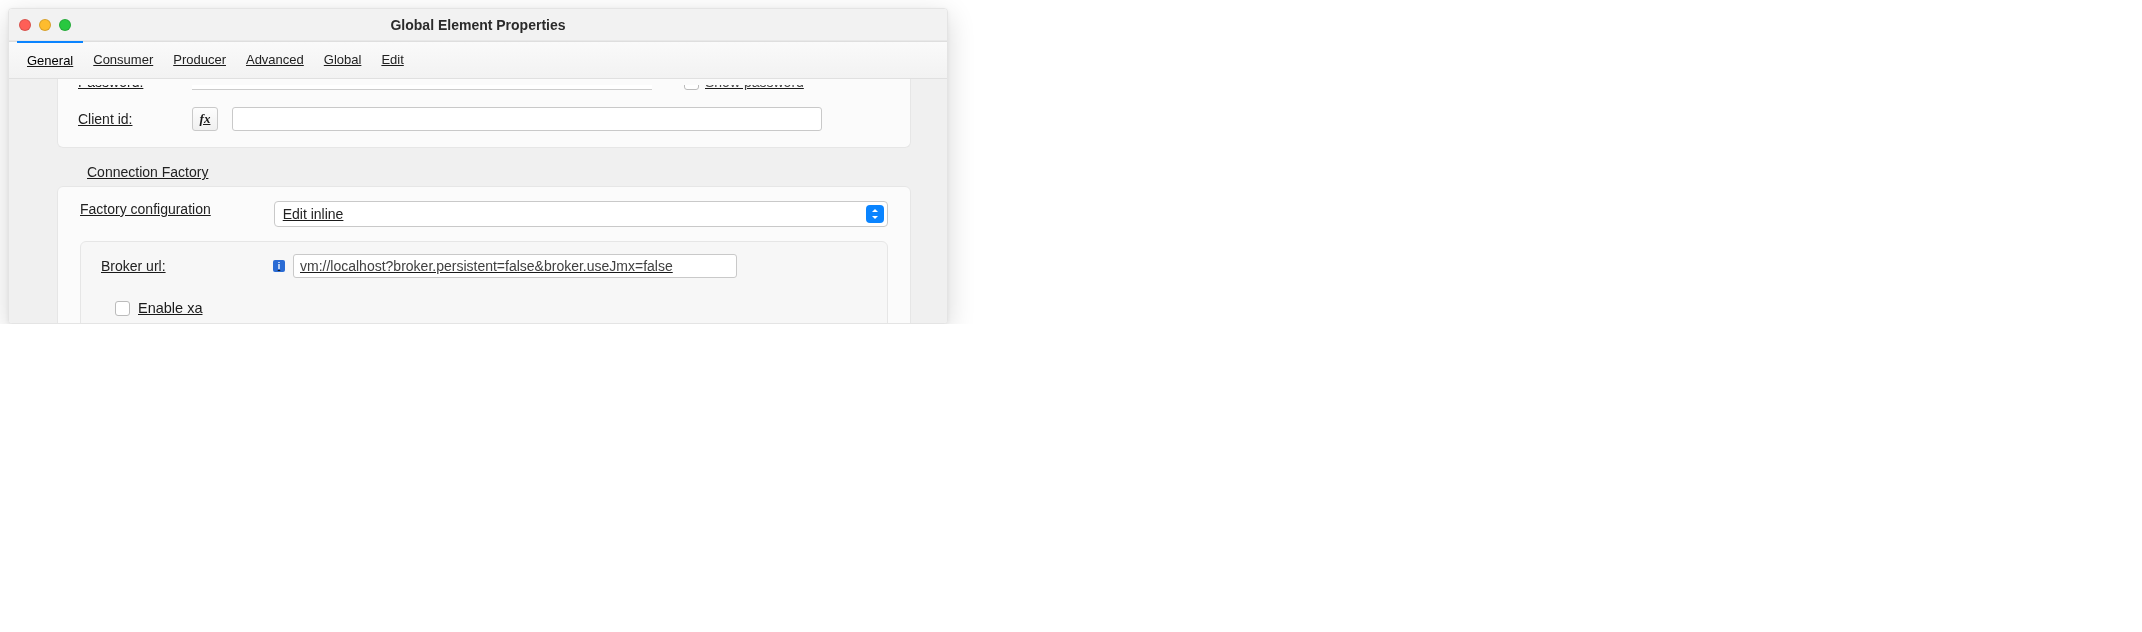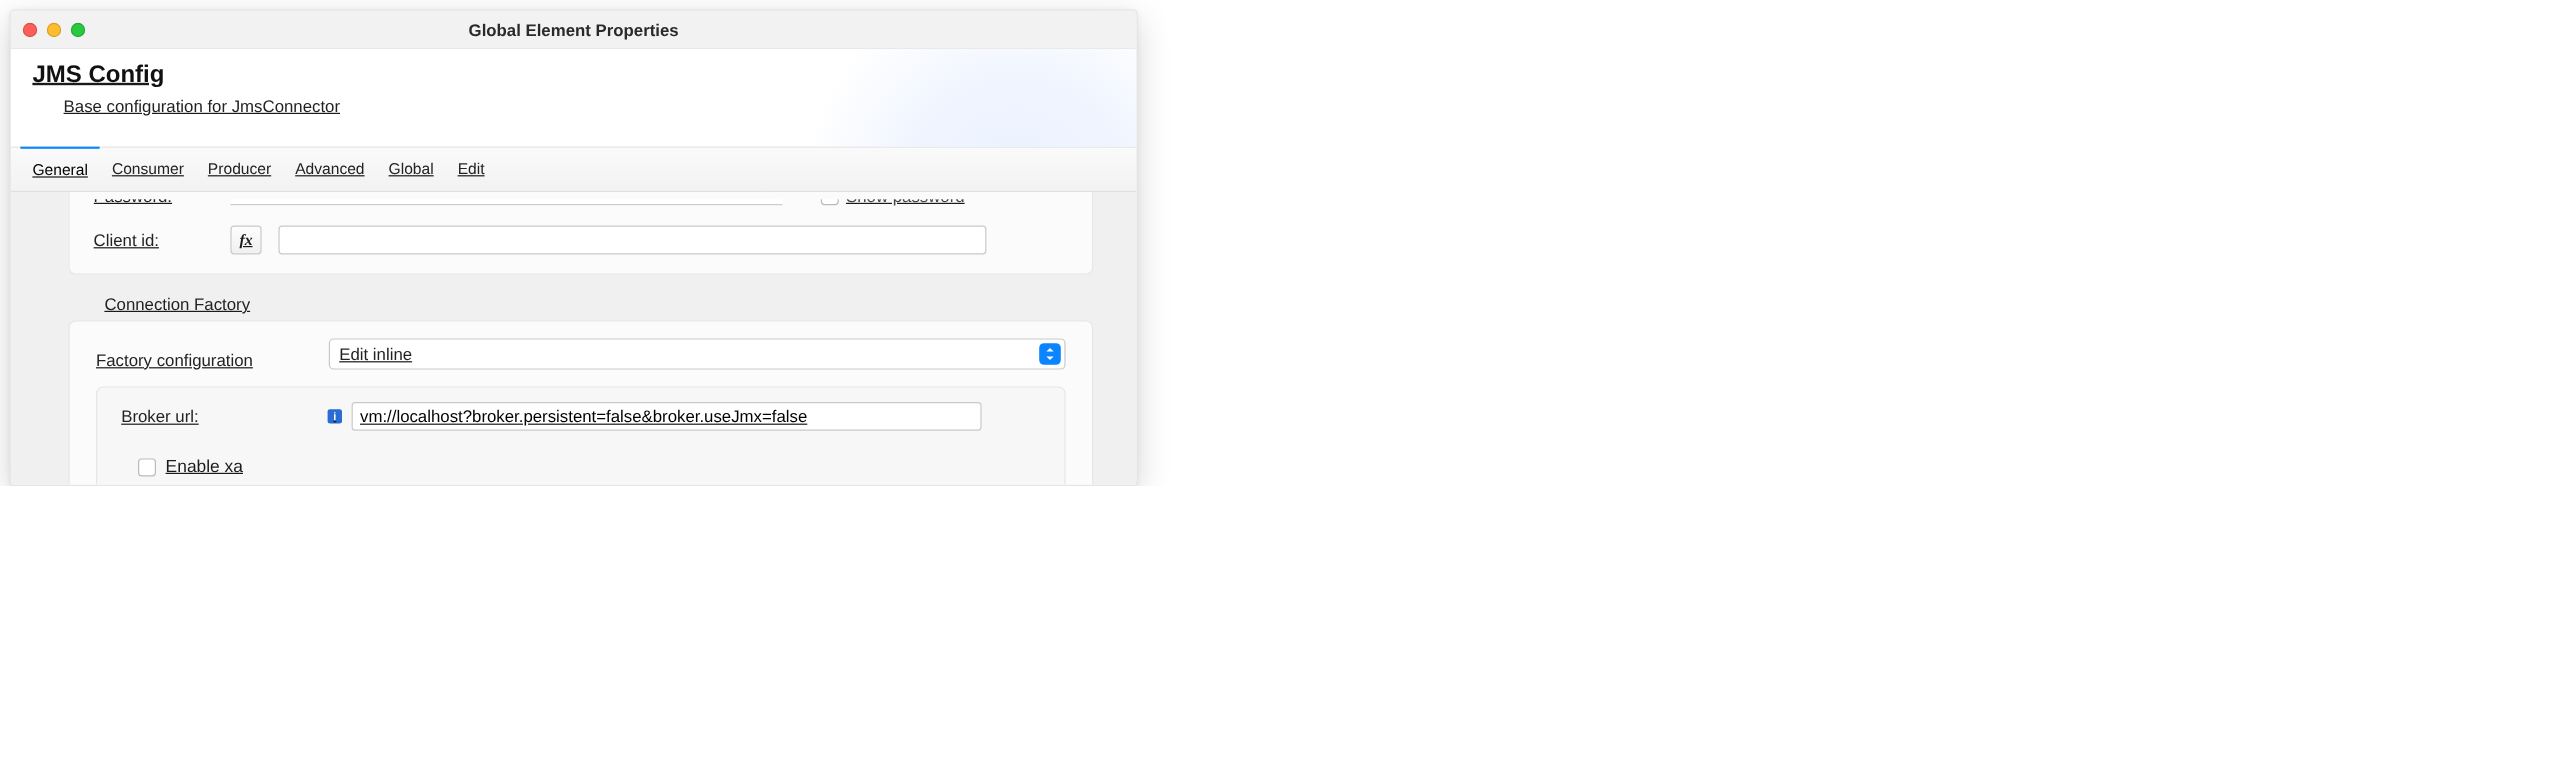--- a/index.html
+++ b/index.html
@@ -158,21 +158,21 @@
     margin: 0 0 6px 38px;
   }
   .group {
     background: #fbfbfb;
     border: 1px solid #e6e6e6;
     border-radius: 6px;
     padding: 14px 22px 14px 22px;
     margin: 0 8px;
   }
   .row2 {
-    display:flex; align-items:flex-end; gap:32px;
+    display:flex; align-items:flex-start; gap:32px;
   }
   .row2 .lbl2 { width: 170px; color:#222; font-size:14px;}
   .select {
     position: relative;
     height: 26px;
     border: 1px solid #c9c9c9;
     border-radius: 4px;
     background: #fff;
     width: 644px;
     display:flex; align-items:center;
@@ -223,24 +223,24 @@
     font-size:9px;
     font-weight:700;
     display:flex; align-items:center; justify-content:center;
     margin-right: 2px;
   }
   .textfield2 {
     height: 24px;
     border: 1px solid #c9c9c9;
     border-radius: 3px;
     background: #fff;
-    width: 525px;
+    width: 444px;
     padding: 0 6px;
     font-size: 14px;
-    color: #000000;
+    color: #404040;
   }
   .chkrow {
     display:flex; align-items:center; gap:8px;
     margin-left: 14px;
   }
   .checkbox {
     width:15px; height:15px;
     border:1px solid #bbb;
     border-radius:3px;
     background:#fff;
@@ -253,24 +253,20 @@
 
   <div class="titlebar">
     <div class="traffic">
       <div class="dot red"></div>
       <div class="dot yellow"></div>
       <div class="dot green"></div>
     </div>
     <div class="title">Global Element Properties</div>
   </div>
 
-  <div class="header">
-    <h1>JMS Config</h1>
-    <p>Base configuration for JmsConnector</p>
-  </div>
 
   <div class="tabbar">
     <div class="tab active">General</div>
     <div class="tab">Consumer</div>
     <div class="tab">Producer</div>
     <div class="tab">Advanced</div>
     <div class="tab">Global</div>
     <div class="tab">Edit</div>
   </div>
 

